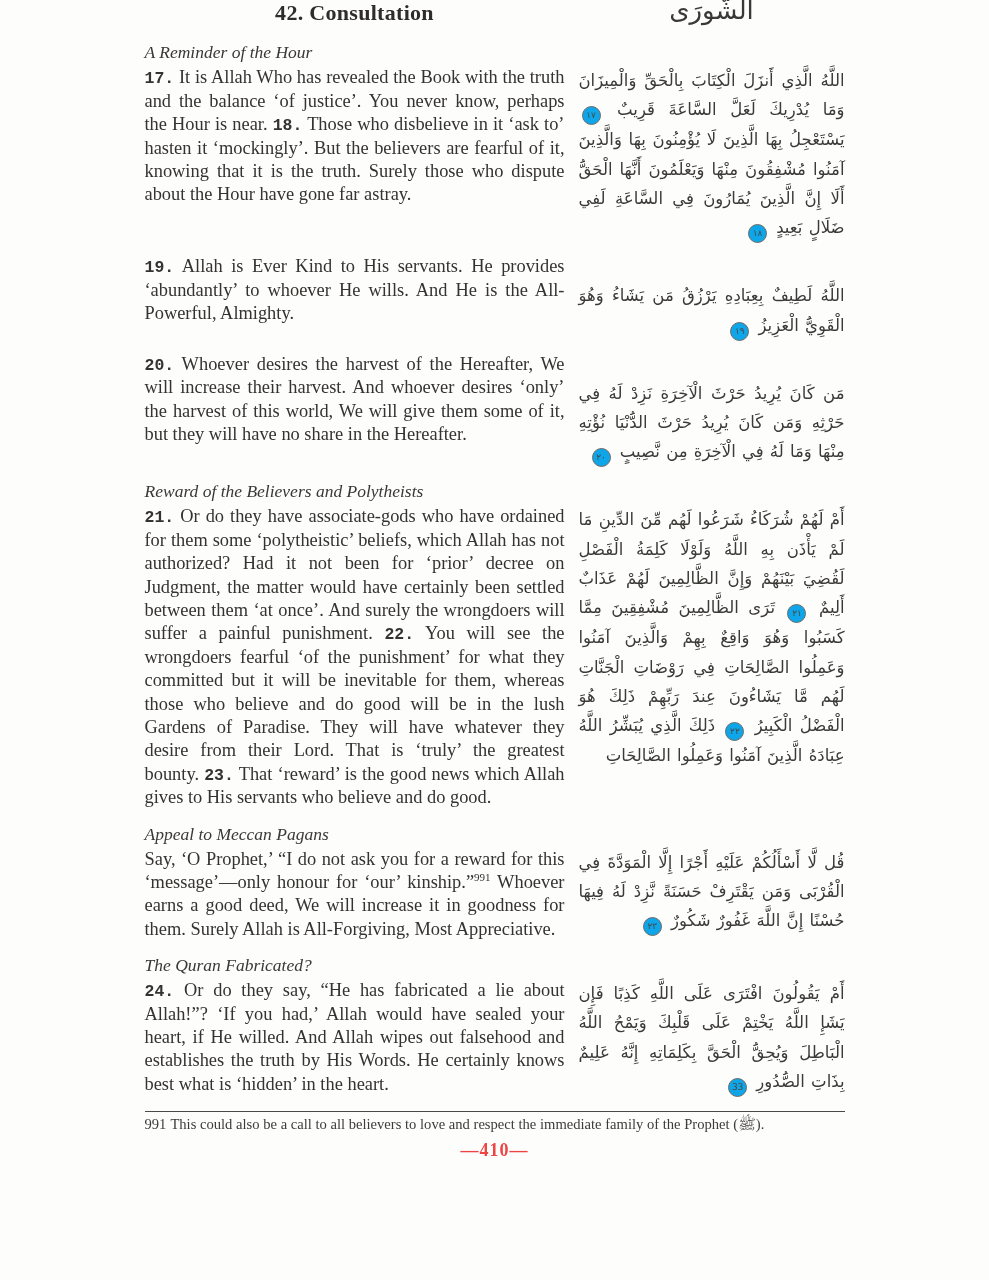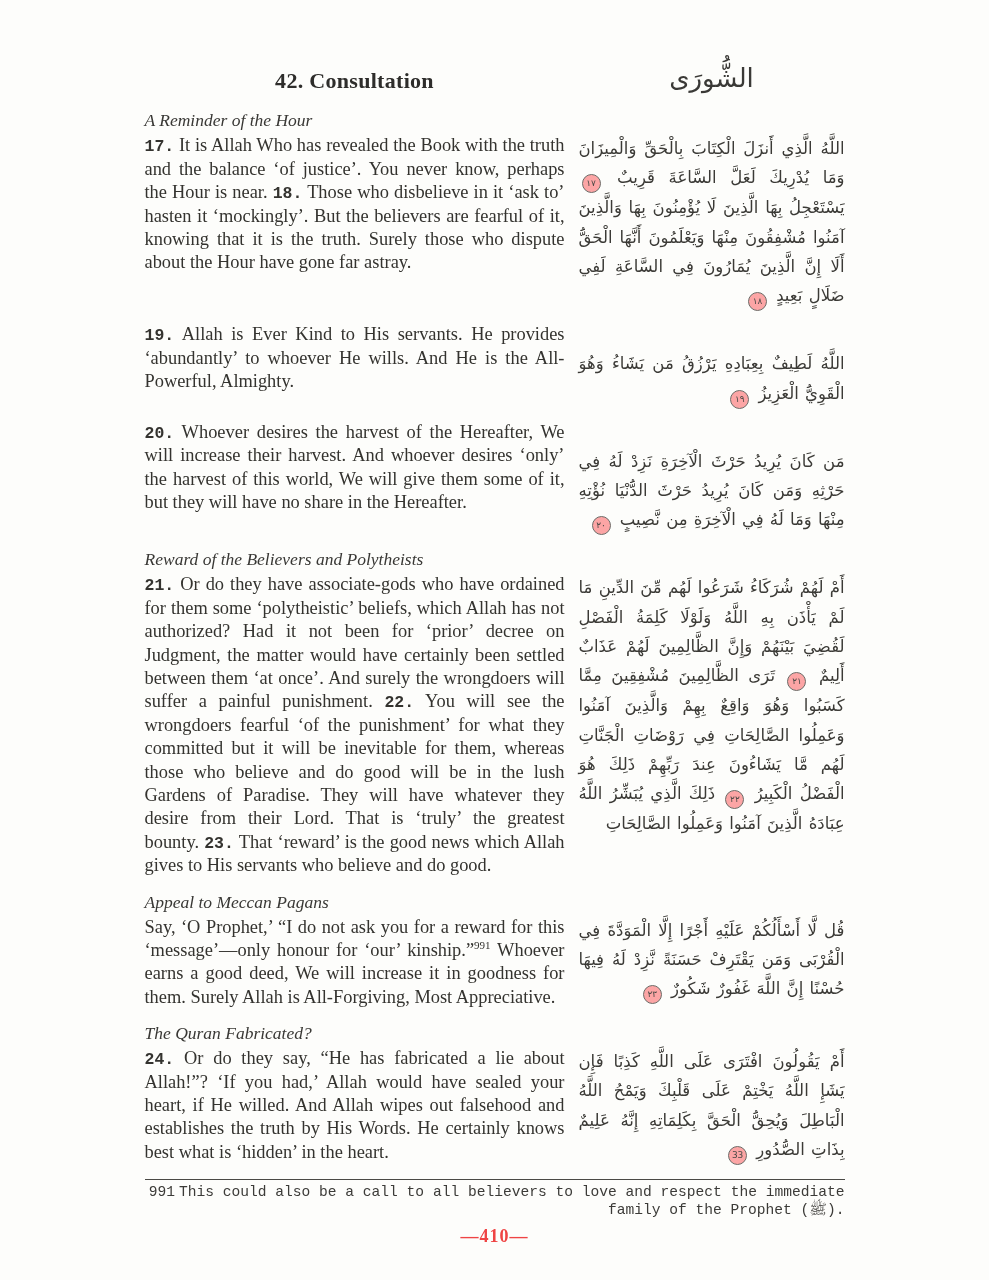--- a/index.html
+++ b/index.html
@@ -7,22 +7,21 @@
     padding: 0;
     width: 989px;
     height: 1280px;
     overflow: hidden;
     background: #fdfdfb;
     color: #2e2d2b;
     font-family: "Liberation Serif", "DejaVu Serif", serif;
   }
   .page {
     width: 700px;
-    margin: 16px auto;
-    padding-top: 52px;
+    margin: 0 auto;
   }
   .row { display: flex; align-items: flex-start; }
   .col-en { width: 420px; flex: 0 0 420px; }
   .col-ar { width: 266px; flex: 0 0 266px; margin-left: 14px; }
 
   .title-row { margin-bottom: 2px; }
   .page-title {
     font-size: 22px;
     font-weight: bold;
     text-align: center;
@@ -75,35 +74,34 @@
     justify-content: center;
     width: 17px;
     height: 17px;
     border: 1px solid #6d6c68;
     border-radius: 50%;
     font-size: 9px;
     line-height: 1;
     vertical-align: -3px;
     margin: 0 3px;
     color: #4a4945;
-    background: #fca5a5;
+    background: #0ea5e9;
   }
 
   .footnote-block { margin-top: 14px; }
   .footnote-rule {
     border: none;
     border-top: 1.6px solid #4a4945;
     margin: 0 0 3px 0;
   }
   .footnote {
-    font-family: Liberation Mono, monospace;
+    font-family: Liberation Serif, serif;
     font-size: 14.6px;
     line-height: 1.25;
     color: #3c3b38;
-    text-align: right;
   }
   .footnote .fn-num { margin-right: 4px; }
   .page-number {
     text-align: center;
     font-size: 18px;
     font-weight: 600;
     letter-spacing: 1px;
     margin-top: 7px;
     color: #ef4444;
   }

